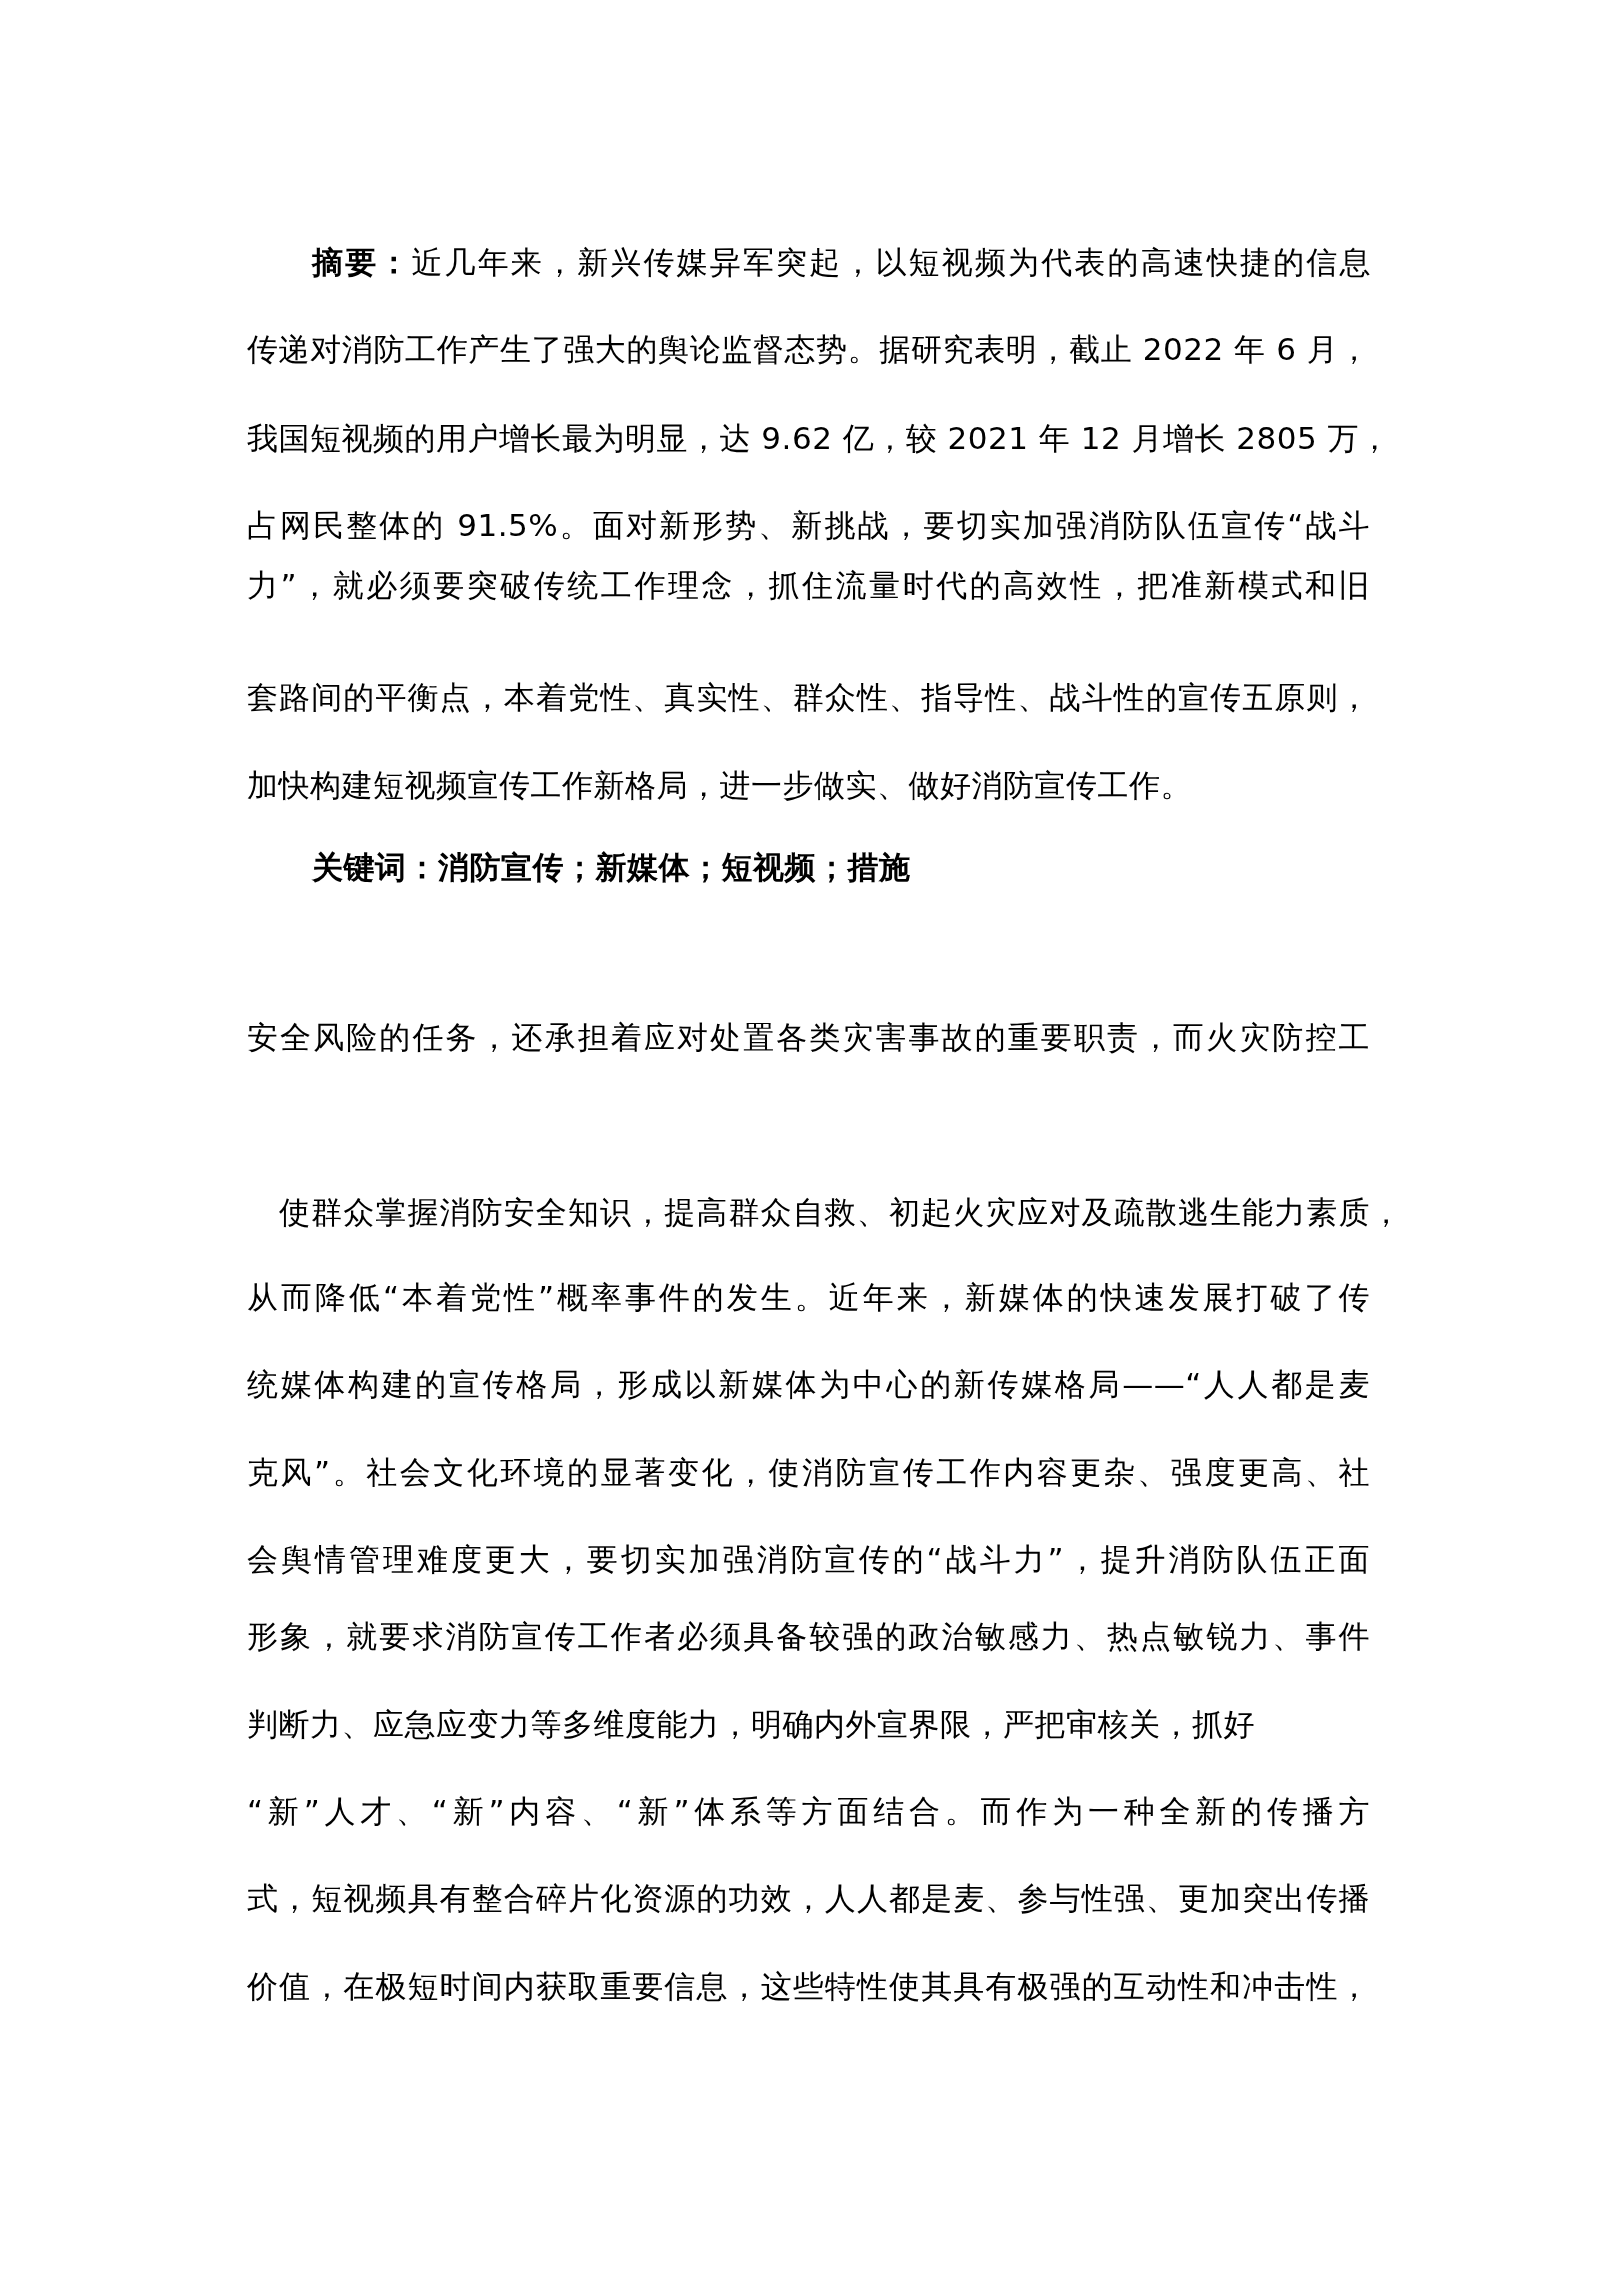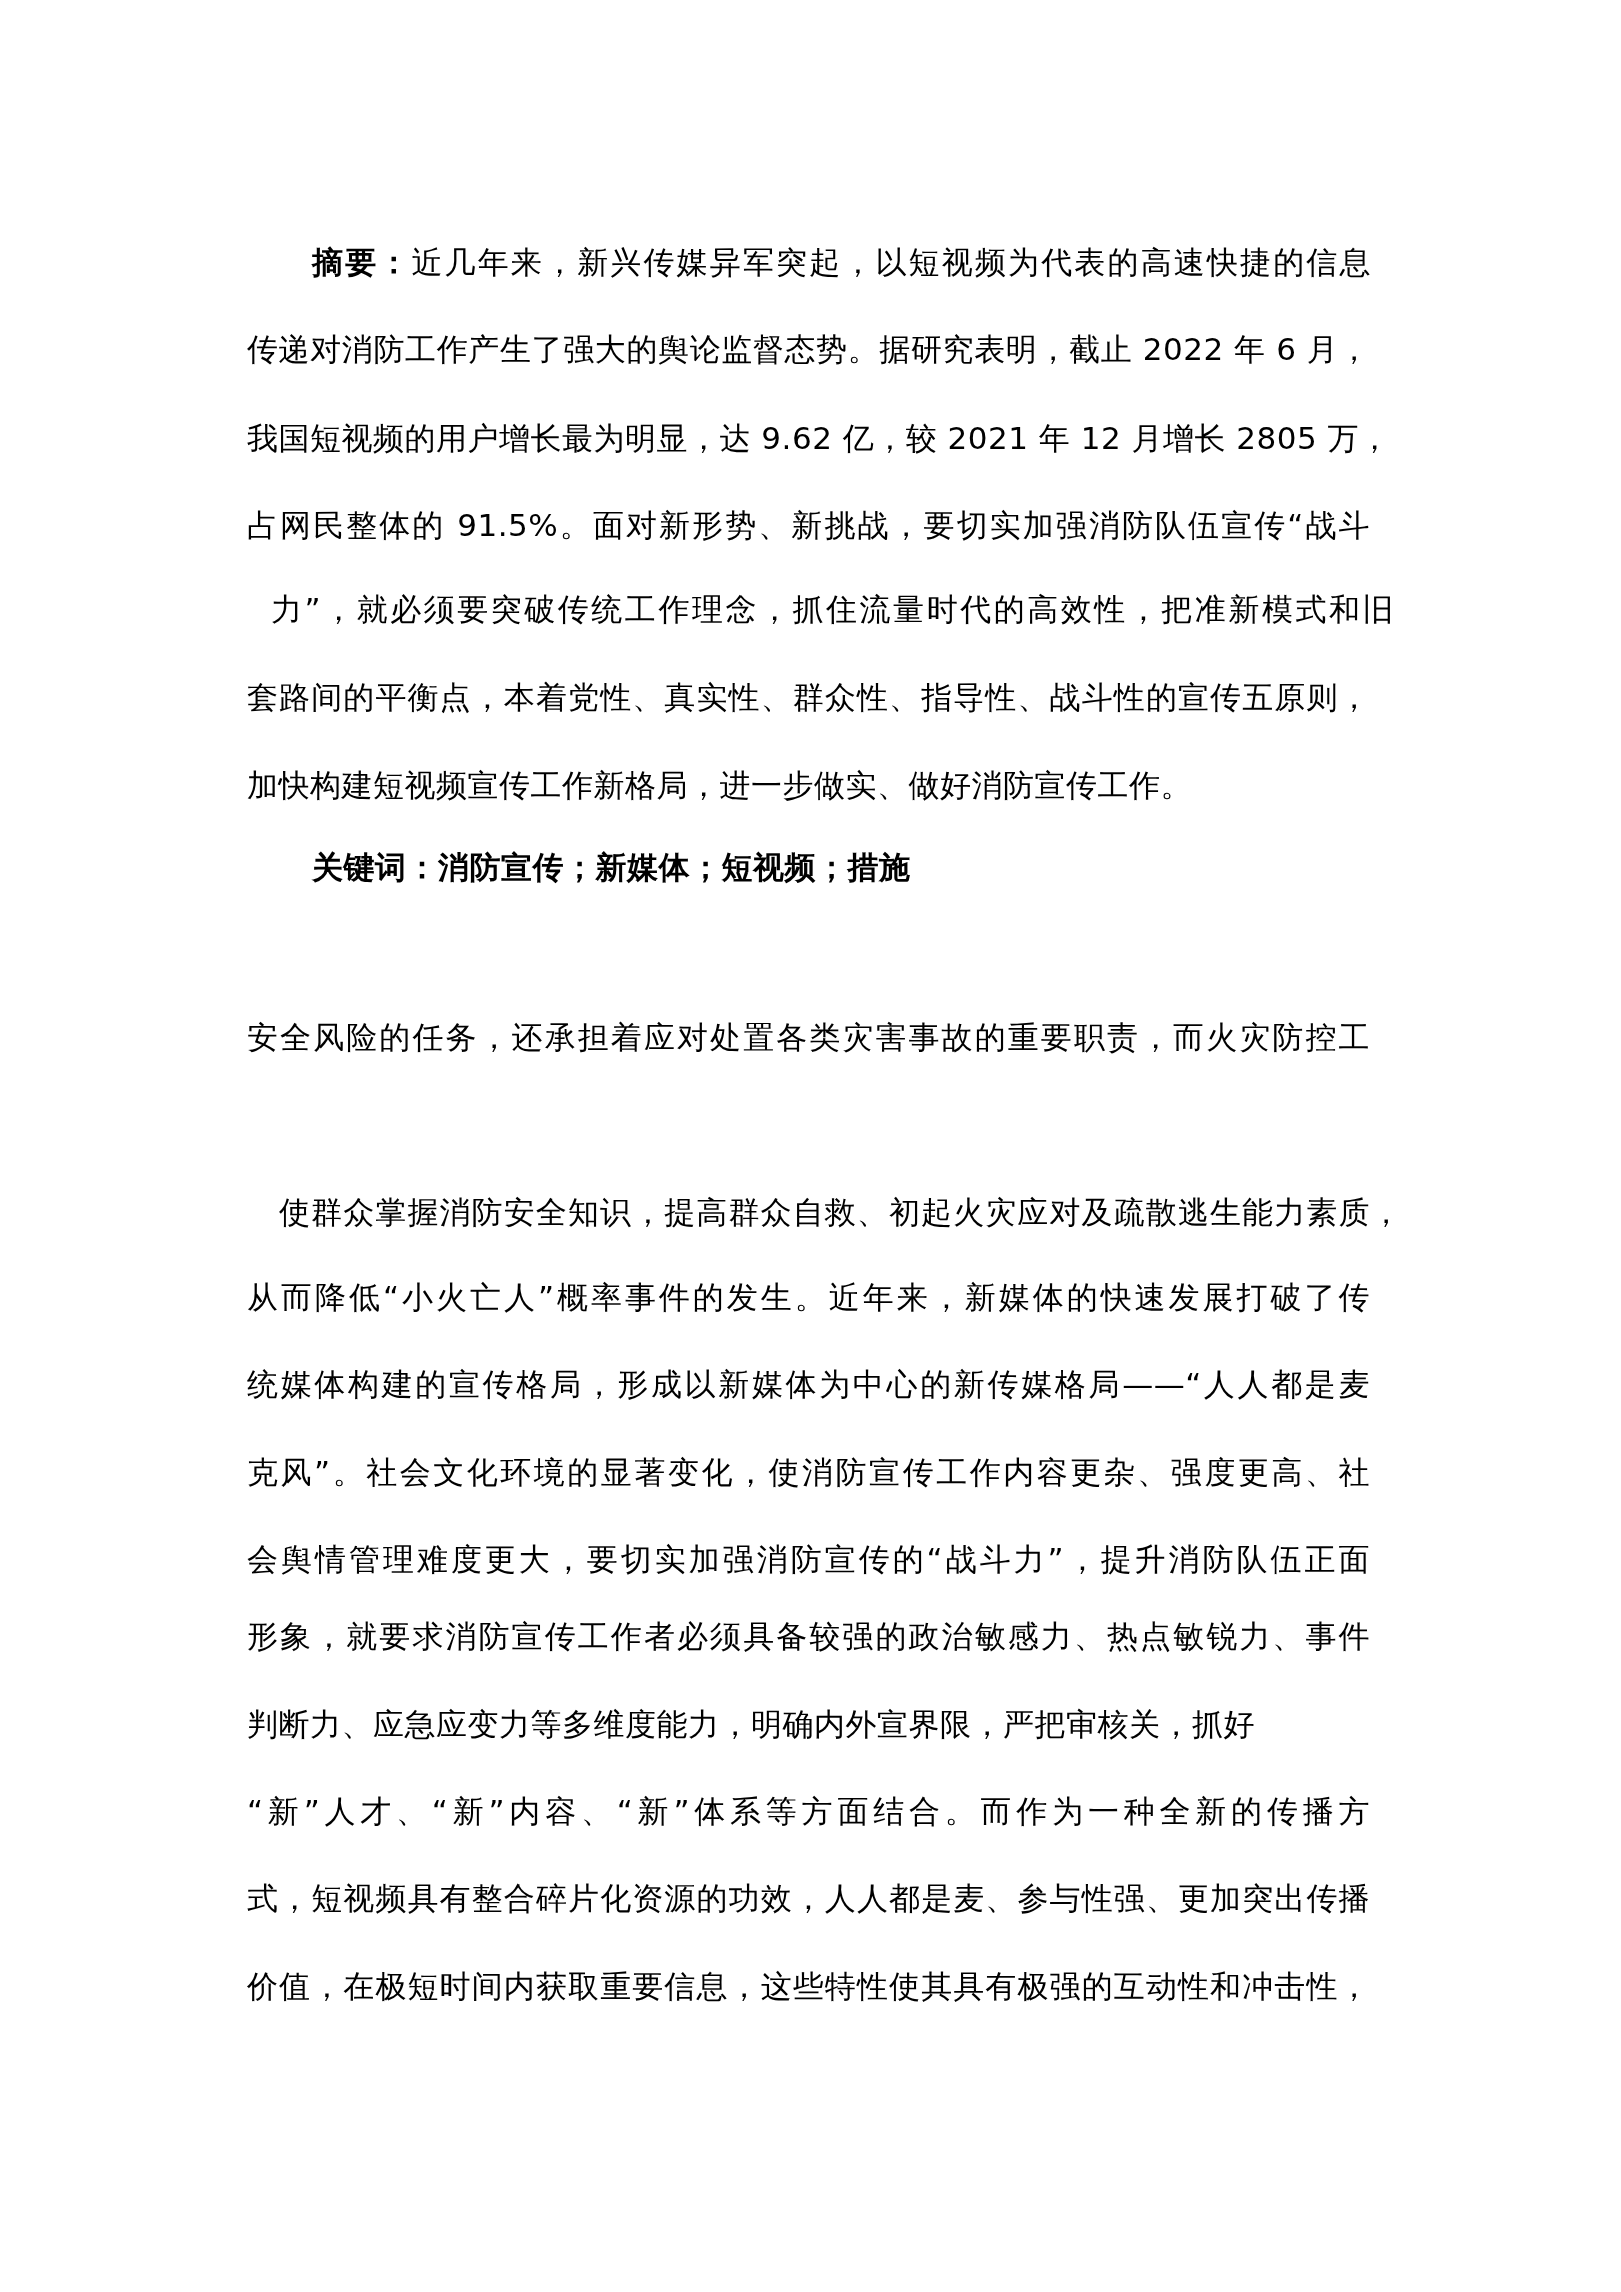--- a/index.html
+++ b/index.html
@@ -15,29 +15,29 @@
 </style>
 </head>
 <body>
 
 <div class="page">
 
   <div class="line indent" style="top:238px;"><span class="bold">摘要：</span><span>近几年来，新兴传媒异军突起，以短视频为代表的高速快捷的信息</span></div>
   <div class="line" style="top:325px;">传递对消防工作产生了强大的舆论监督态势。据研究表明，截止 2022 年 6 月，</div>
   <div class="line" style="top:414px;">我国短视频的用户增长最为明显，达 9.62 亿，较 2021 年 12 月增长 2805 万，</div>
   <div class="line" style="top:501px;">占网民整体的 91.5%。面对新形势、新挑战，要切实加强消防队伍宣传“战斗</div>
-  <div class="line" style="top:585px;margin-left:24px;">力”，就必须要突破传统工作理念，抓住流量时代的高效性，把准新模式和旧</div>
+  <div class="line" style="top:561px;">力”，就必须要突破传统工作理念，抓住流量时代的高效性，把准新模式和旧</div>
   <div class="line" style="top:673px;">套路间的平衡点，本着党性、真实性、群众性、指导性、战斗性的宣传五原则，</div>
   <div class="line last" style="top:761px;">加快构建短视频宣传工作新格局，进一步做实、做好消防宣传工作。</div>
 
   <div class="line indent last bold" style="top:843px;"><span>关键词：</span><span>消防宣传；新媒体；短视频；措施</span></div>
 
   <div class="line" style="top:1013px;">安全风险的任务，还承担着应对处置各类灾害事故的重要职责，而火灾防控工</div>
   <div class="line" style="top:1188px;margin-left:32px;">使群众掌握消防安全知识，提高群众自救、初起火灾应对及疏散逃生能力素质，</div>
-  <div class="line" style="top:1273px;">从而降低“小火亡人”概率事件的发生。近年来，新媒体的快速发展打破了传</div>
+  <div class="line" style="top:1273px;">从而降低“本着党性”概率事件的发生。近年来，新媒体的快速发展打破了传</div>
   <div class="line" style="top:1360px;">统媒体构建的宣传格局，形成以新媒体为中心的新传媒格局——“人人都是麦</div>
   <div class="line" style="top:1448px;">克风”。社会文化环境的显著变化，使消防宣传工作内容更杂、强度更高、社</div>
   <div class="line" style="top:1535px;">会舆情管理难度更大，要切实加强消防宣传的“战斗力”，提升消防队伍正面</div>
   <div class="line" style="top:1612px;">形象，就要求消防宣传工作者必须具备较强的政治敏感力、热点敏锐力、事件</div>
   <div class="line last" style="top:1700px;">判断力、应急应变力等多维度能力，明确内外宣界限，严把审核关，抓好</div>
   <div class="line" style="top:1787px;">“新”人才、“新”内容、“新”体系等方面结合。而作为一种全新的传播方</div>
   <div class="line" style="top:1874px;">式，短视频具有整合碎片化资源的功效，人人都是麦、参与性强、更加突出传播</div>
   <div class="line" style="top:1962px;">价值，在极短时间内获取重要信息，这些特性使其具有极强的互动性和冲击性，</div>
 
 </div>

